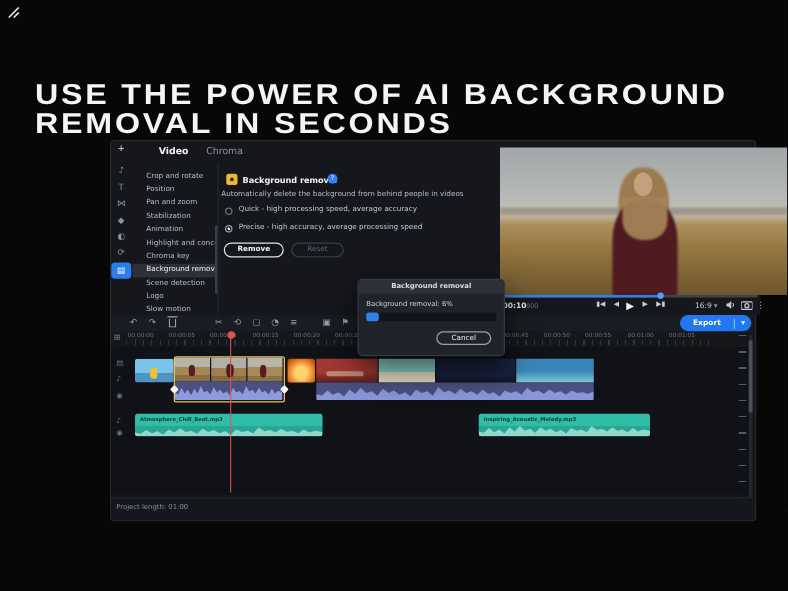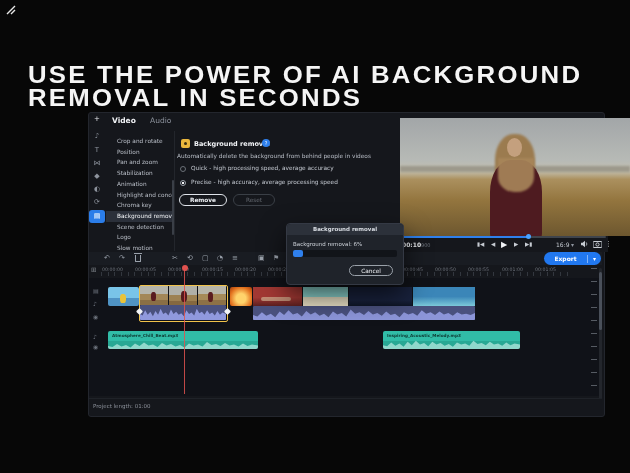--- a/index.html
+++ b/index.html
@@ -3,21 +3,21 @@
 <meta charset="utf-8">
 <style>
   html,body{margin:0;padding:0;background:#000;}
   .stage{position:relative;width:630px;height:473px;background:#070707;overflow:hidden;
          font-family:"DejaVu Sans","Liberation Sans",sans-serif;color:#e8eaee;}
   .a{position:absolute;}
   .hl{font-family:"Liberation Sans","DejaVu Sans",sans-serif;font-weight:700;color:#f5f5f5;
       font-size:23px;letter-spacing:2px;transform:scaleX(1.12);transform-origin:left top;white-space:nowrap;}
   .appwin{background:#15171c;border:1px solid #23262d;border-radius:3px;}
   .railic{width:16px;text-align:center;font-size:7px;color:#8d939d;}
-  .tab{font-size:7.5px;}
+  .tab{font-size:7.5px;margin-left:15px;}
   .sb-item{width:67px;height:11px;line-height:11px;font-size:5.8px;color:#b9bec7;padding-left:11px;box-sizing:border-box;
            white-space:nowrap;overflow:hidden;}
   .sb-sel{background:#2b303a;color:#f2f4f7;}
   .tiny{font-size:5.8px;}
   .micro{font-size:6px;transform:scale(0.78);transform-origin:left top;white-space:nowrap;}
   .pillbtn{border-radius:7px;box-sizing:border-box;text-align:center;font-size:5.8px;}
   .radio{width:6px;height:6px;border-radius:50%;border:1px solid #6a7077;box-sizing:border-box;}
   .radio.sel{border-color:#9aa1a9;background:radial-gradient(circle,#f2f4f7 0 34%,transparent 38%);}
   .tbic{font-size:7px;color:#9aa1ab;}
   .clip{border-radius:2px;overflow:hidden;}
@@ -48,21 +48,21 @@
   <div class="a railic" style="left:89px;top:115px;color:#e2e5ea">+</div>
   <div class="a railic" style="left:89px;top:132px">♪</div>
   <div class="a railic" style="left:89px;top:146px">T</div>
   <div class="a railic" style="left:89px;top:159px">⋈</div>
   <div class="a railic" style="left:89px;top:172px">◆</div>
   <div class="a railic" style="left:89px;top:185px">◐</div>
   <div class="a railic" style="left:89px;top:198px">⟳</div>
   <div class="a railic" style="left:89px;top:210px;width:16px;height:13px;line-height:13px;background:#2b7de9;border-radius:3px;color:#fff">▤</div>
 
   <div class="a tab" style="left:112px;top:116px;font-weight:700;color:#f0f2f5">Video</div>
-  <div class="a tab" style="left:150px;top:116px;color:#8d939d">Audio</div>
+  <div class="a tab" style="left:150px;top:116px;color:#8d939d">Chroma</div>
 
   <div class="a sb-item" style="left:106px;top:136px">Crop and rotate</div>
   <div class="a sb-item" style="left:106px;top:146.7px">Position</div>
   <div class="a sb-item" style="left:106px;top:157.4px">Pan and zoom</div>
   <div class="a sb-item" style="left:106px;top:168.1px">Stabilization</div>
   <div class="a sb-item" style="left:106px;top:178.8px">Animation</div>
   <div class="a sb-item" style="left:106px;top:189.5px">Highlight and conceal</div>
   <div class="a sb-item" style="left:106px;top:200.2px">Chroma key</div>
   <div class="a sb-item sb-sel" style="left:106px;top:210.9px">Background removal</div>
   <div class="a sb-item" style="left:106px;top:221.6px">Scene detection</div>

